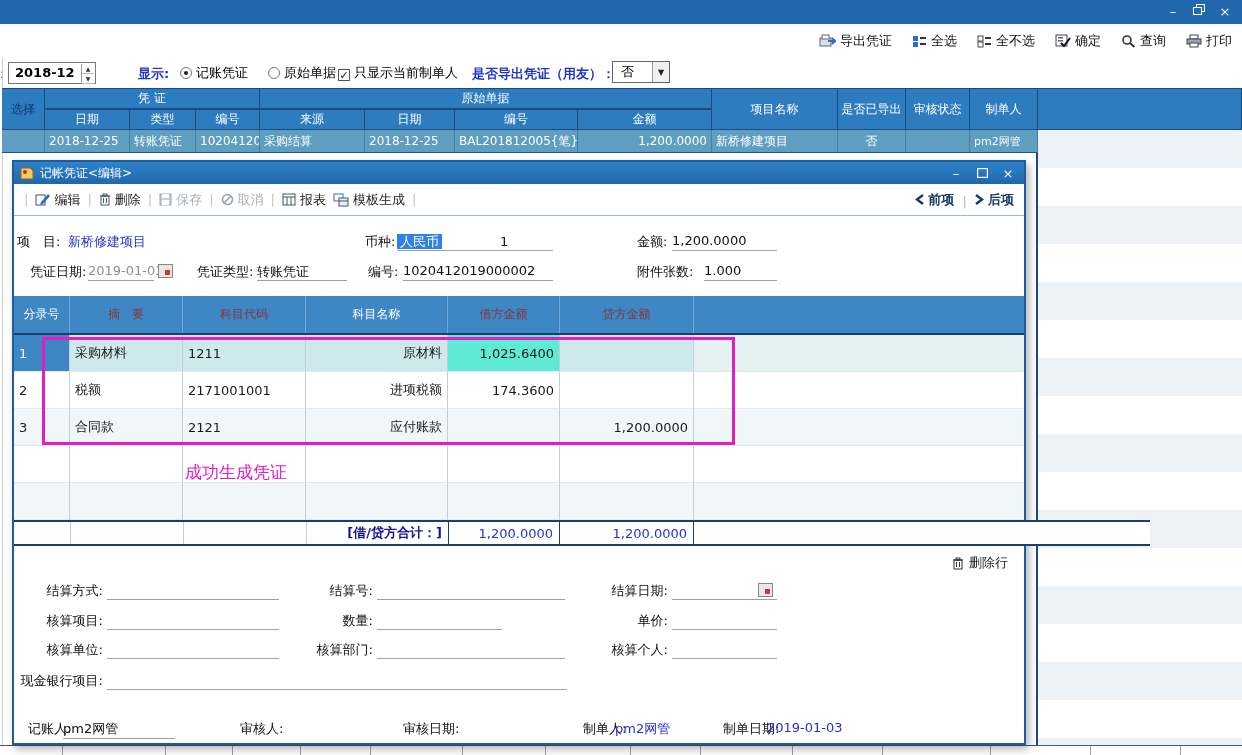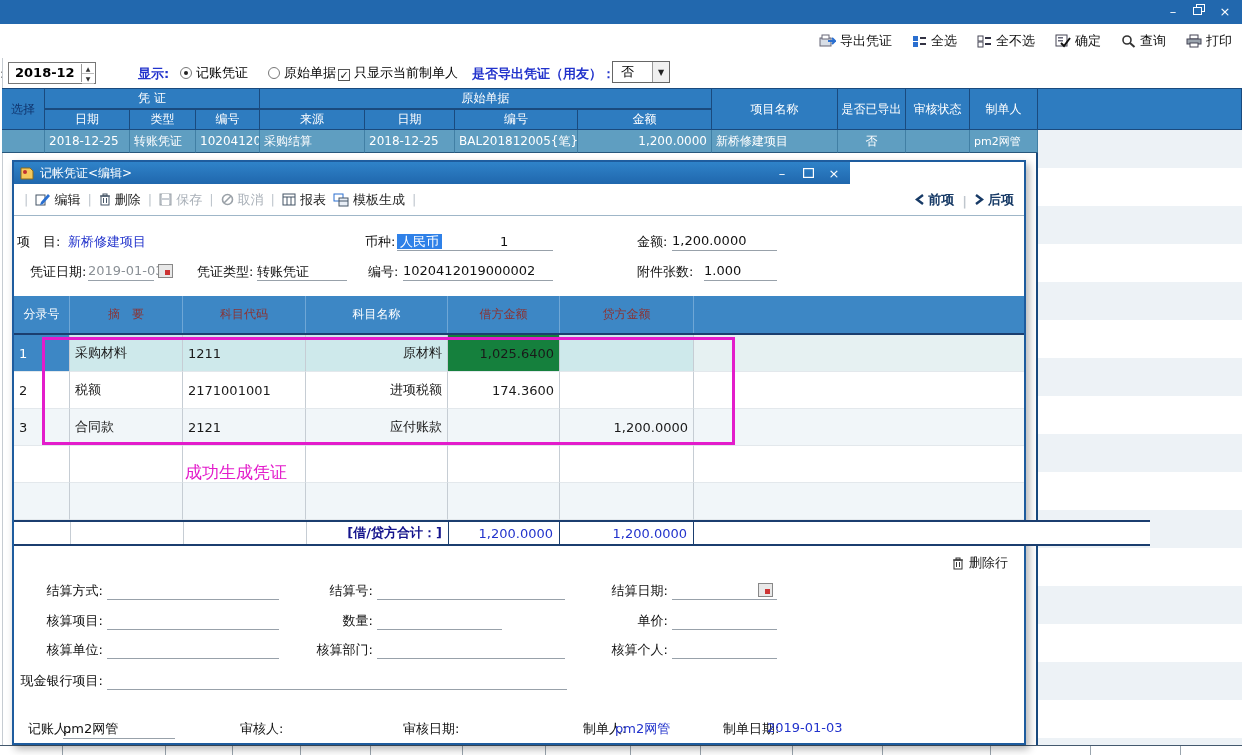--- a/index.html
+++ b/index.html
@@ -34,21 +34,21 @@
   .dcell { background:#5F9EC1; color:#fff; border-right:1px solid #417FA4; border-bottom:1px solid #27577C; }
   #stripes { left:1038px; top:130px; width:204px; height:625px;
     background:repeating-linear-gradient(to bottom,#EDF2F6 0 38px,#ffffff 38px 76px); }
   #vdivider { left:1036px; top:88px; width:2px; height:667px; background:#1A4A7E; }
   #leftline { left:2px; top:58px; width:1px; height:697px; background:#C6CCD2; }
   #bottomstrip { left:0; top:745px; width:1242px; height:10px; background:#fff; border-top:1px solid #44596E; }
   .vline { position:absolute; top:0; width:1px; height:10px; background:#9AA5AE; }
 
   
   #dlg { left:12px; top:160px; width:1014px; height:585px; border:2px solid #1E5C9E; background:#fff; box-shadow:3px 4px 8px rgba(0,0,0,.3); }
-  #dlg-title { position:absolute; left:0; top:0; width:836px; height:22px; background:linear-gradient(#2F83C9,#2067AD); color:#fff; font-size:12px; display:flex; align-items:center; padding-left:6px; gap:6px; }
+  #dlg-title { position:absolute; left:0; top:0; width:1010px; height:22px; background:linear-gradient(#2F83C9,#2067AD); color:#fff; font-size:12px; display:flex; align-items:center; padding-left:6px; gap:6px; }
   #dlg-title .ctrls { margin-left:auto; display:flex; gap:6px; padding-right:6px; }
   #dlg-title .wb { width:20px; text-align:center; font-size:13px; }
   #dlg-tb { position:absolute; left:0; top:22px; width:1010px; height:32px; background:#fff; border-bottom:1px solid #9FB6C8; display:flex; align-items:center; padding:0 10px; font-size:13px; gap:7px; }
   .tsep { color:#BFC6CD; }
   .dtb-item { display:flex; align-items:center; gap:4px; color:#222; }
   .dtb-item.off { color:#A9B0B8; }
   #dlg-nav { margin-left:auto; display:flex; gap:8px; align-items:flex-end; color:#173A66; font-weight:bold; }
 
   .flabel { position:absolute; font-size:13px; color:#111; white-space:nowrap; }
   .fval { position:absolute; font-size:13px; color:#111; border-bottom:1px solid #98A1AA; height:18px; white-space:nowrap; }
@@ -332,21 +332,21 @@
     <div class="ghead" style="left:292px;width:142px;">科目名称</div>
     <div class="ghead maroon" style="left:434px;width:112px;">借方金额</div>
     <div class="ghead maroon" style="left:546px;width:134px;">贷方金额</div>
     <div class="ghead" style="left:680px;width:330px;border-right:none;"></div>
     <div style="position:absolute;left:0;top:171px;width:1010px;height:2px;background:#1B3E6F;"></div>
 
     <div class="grow-cell" style="left:0;top:173px;width:56px;background:#3D87C5;color:#fff;">1</div>
     <div class="grow-cell" style="left:56px;top:173px;width:113px;background:#CEE9EB;">采购材料</div>
     <div class="grow-cell" style="left:169px;top:173px;width:123px;background:#CEE9EB;">1211</div>
     <div class="grow-cell num" style="left:292px;top:173px;width:142px;background:#CEE9EB;">原材料</div>
-    <div class="grow-cell num" style="left:434px;top:173px;width:112px;background:#15803d;">1,025.6400</div>
+    <div class="grow-cell num" style="left:434px;top:173px;width:112px;background:#5eead4;">1,025.6400</div>
     <div class="grow-cell num" style="left:546px;top:173px;width:134px;background:#CEE9EB;"></div>
     <div class="grow-cell" style="left:680px;top:173px;width:330px;background:#E6F1F2;border-right:none;"></div>
 
     <div class="grow-cell" style="left:0;top:210px;width:56px;">2</div>
     <div class="grow-cell" style="left:56px;top:210px;width:113px;">税额</div>
     <div class="grow-cell" style="left:169px;top:210px;width:123px;">2171001001</div>
     <div class="grow-cell num" style="left:292px;top:210px;width:142px;">进项税额</div>
     <div class="grow-cell num" style="left:434px;top:210px;width:112px;">174.3600</div>
     <div class="grow-cell num" style="left:546px;top:210px;width:134px;"></div>
     <div class="grow-cell" style="left:680px;top:210px;width:330px;border-right:none;"></div>

